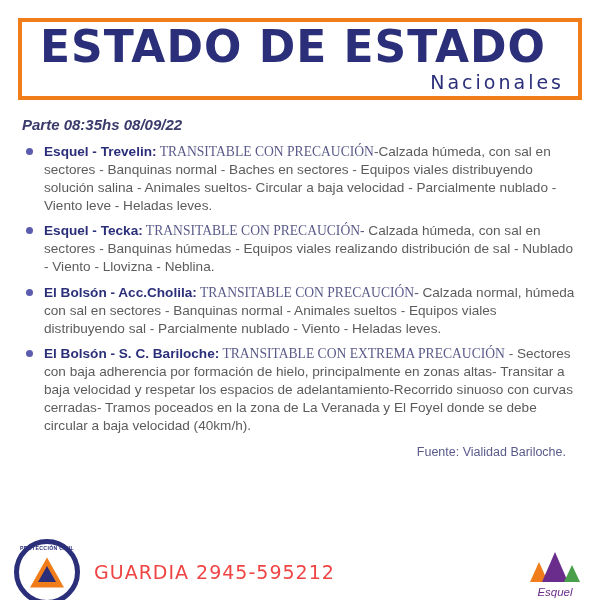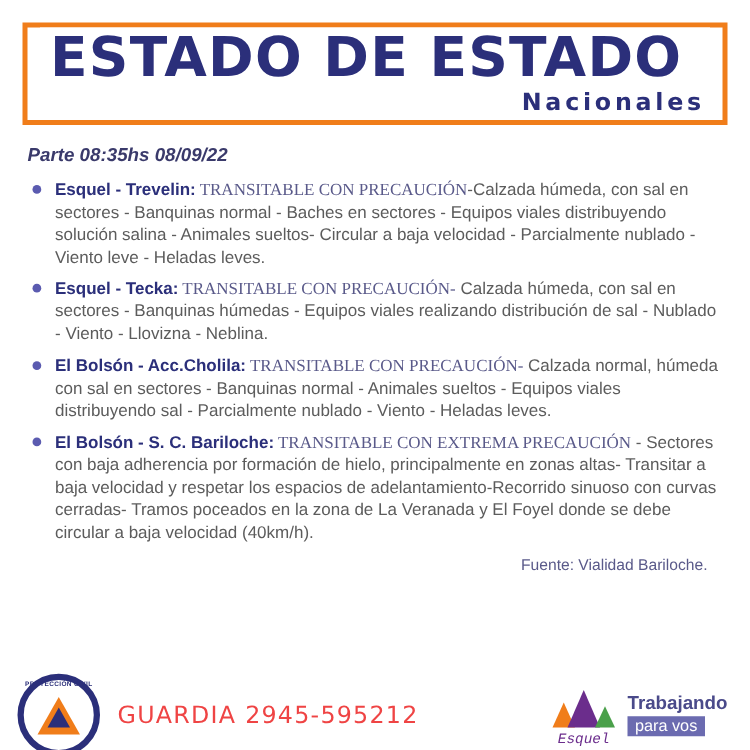--- a/index.html
+++ b/index.html
@@ -42,21 +42,21 @@
     font-size: 44px;
     font-weight: bold;
     letter-spacing: 1px;
     color: #2b2f7a;
     line-height: 1.0;
     white-space: nowrap;
     font-family: "DejaVu Sans", sans-serif;
   }
   .title-sub {
     font-size: 19px;
-    font-weight: bold;
+    font-weight: normal;
     letter-spacing: 3px;
     color: #2b2f7a;
     text-align: right;
     margin-top: 2px;
     padding-right: 4px;
     font-family: "DejaVu Sans", sans-serif;
   }
 
   
   .date-line {
@@ -203,21 +203,21 @@
     border-bottom: 17px solid #4aa04a;
   }
   .esquel-word {
     position: absolute;
     left: 0; bottom: 0;
     width: 54px;
     text-align: center;
     font-size: 11.5px;
     font-style: italic;
     color: #6b2d8c;
-    font-family: Liberation Mono, monospace;
+    font-family: Liberation Sans, sans-serif;
   }
   .trabajando {
     line-height: 1.05;
   }
   .trab-1 {
     font-size: 15px;
     font-weight: bold;
     color: #4a4a8a;
   }
   .trab-2 {
@@ -277,20 +277,16 @@
       <div class="guardia">GUARDIA 2945-595212</div>
     </div>
     <div class="footer-right">
       <div class="esquel-mark">
         <div class="m-orange"></div>
         <div class="m-purple"></div>
         <div class="m-green"></div>
         <div class="esquel-word">Esquel</div>
 
       </div>
-      <div class="trabajando">
-        <span class="trab-1">Trabajando</span>
-        <span class="trab-2">para vos</span>
-      </div>
     </div>
   </div>
 
 </div>
 
 </body></html>

